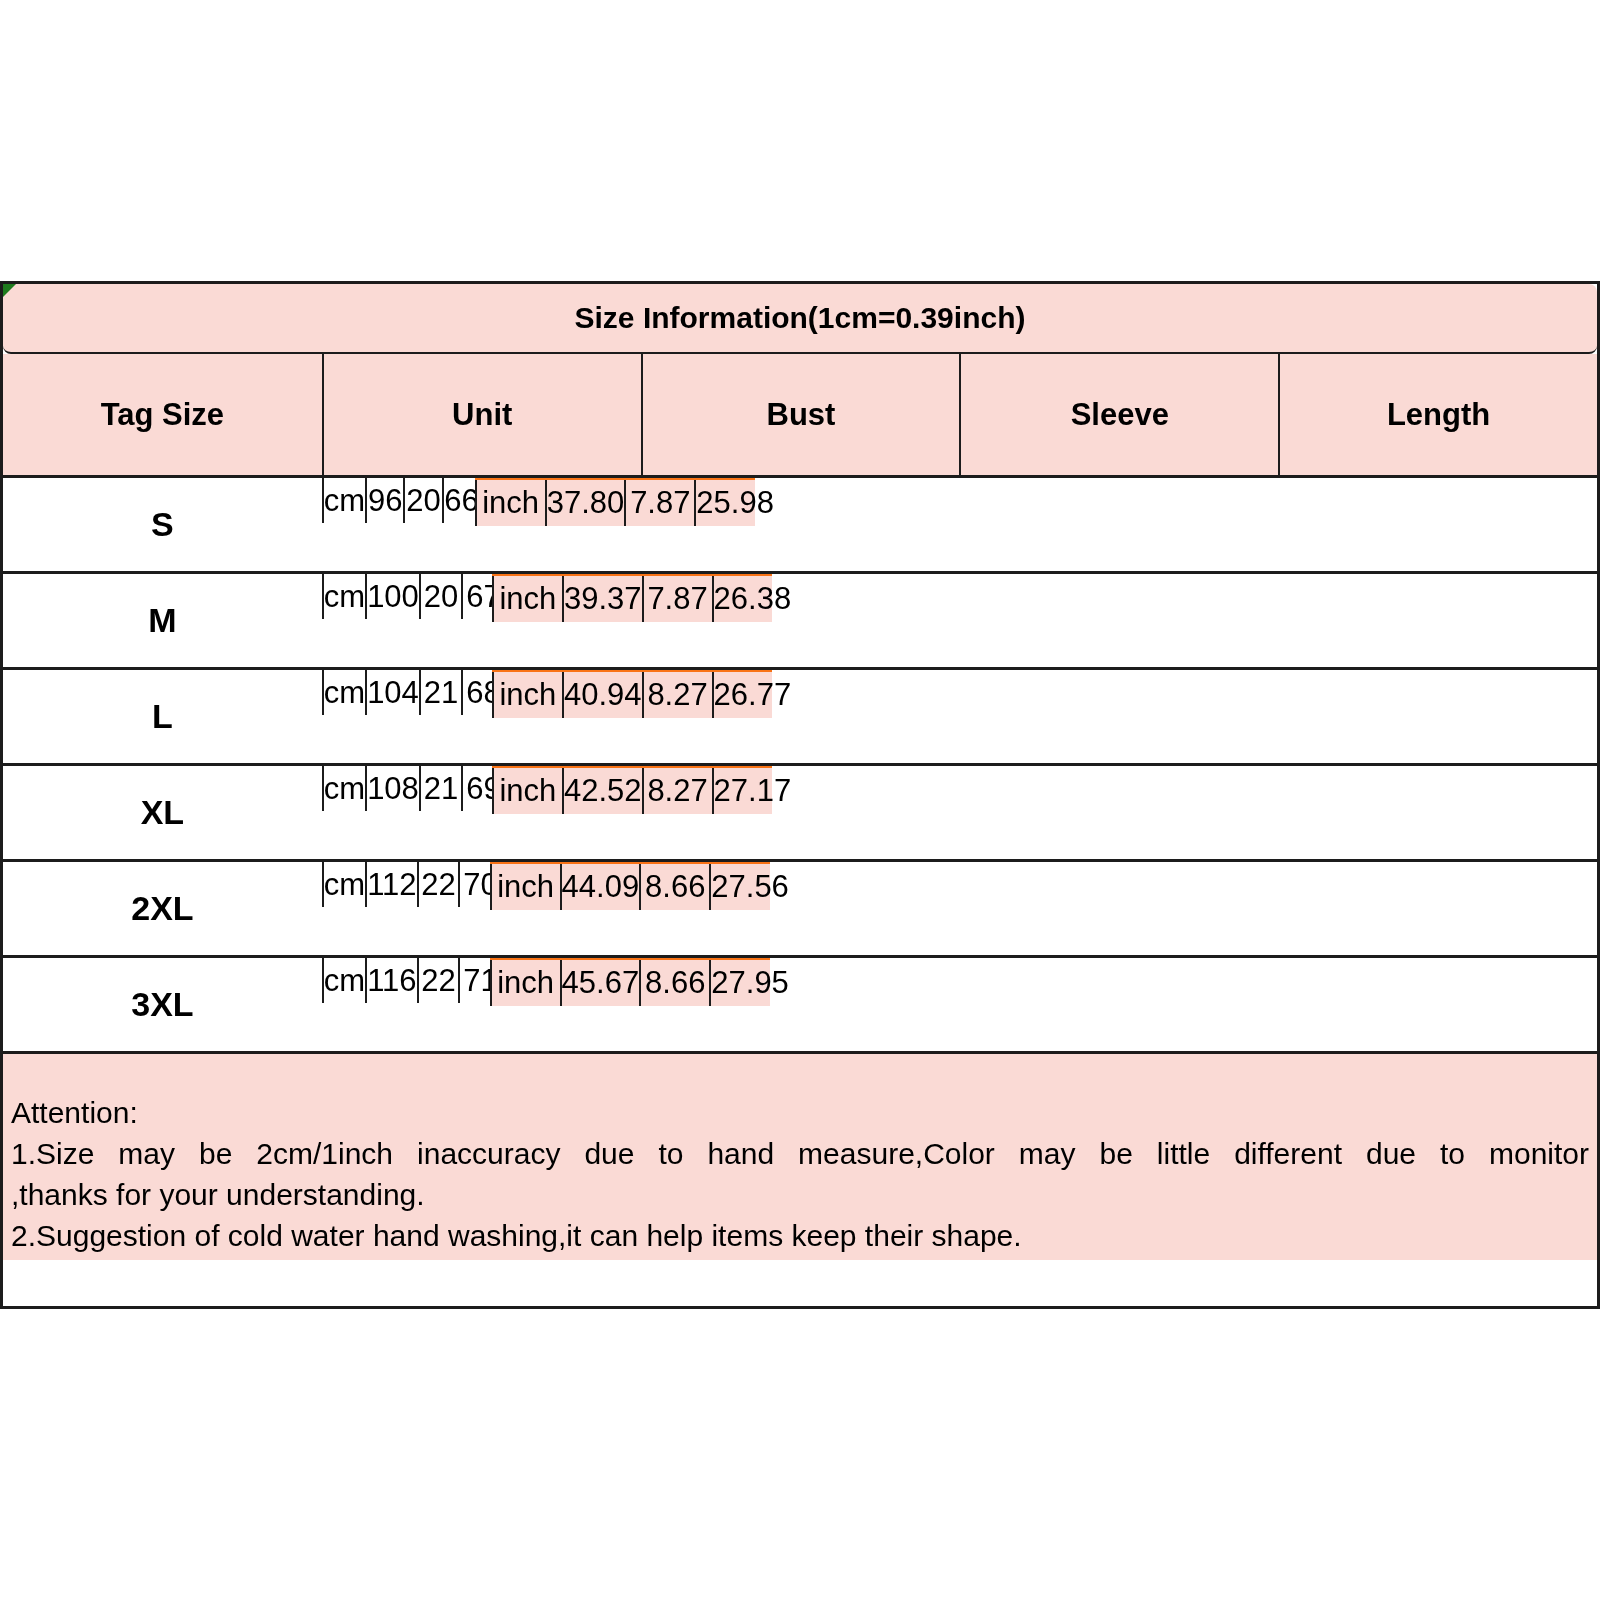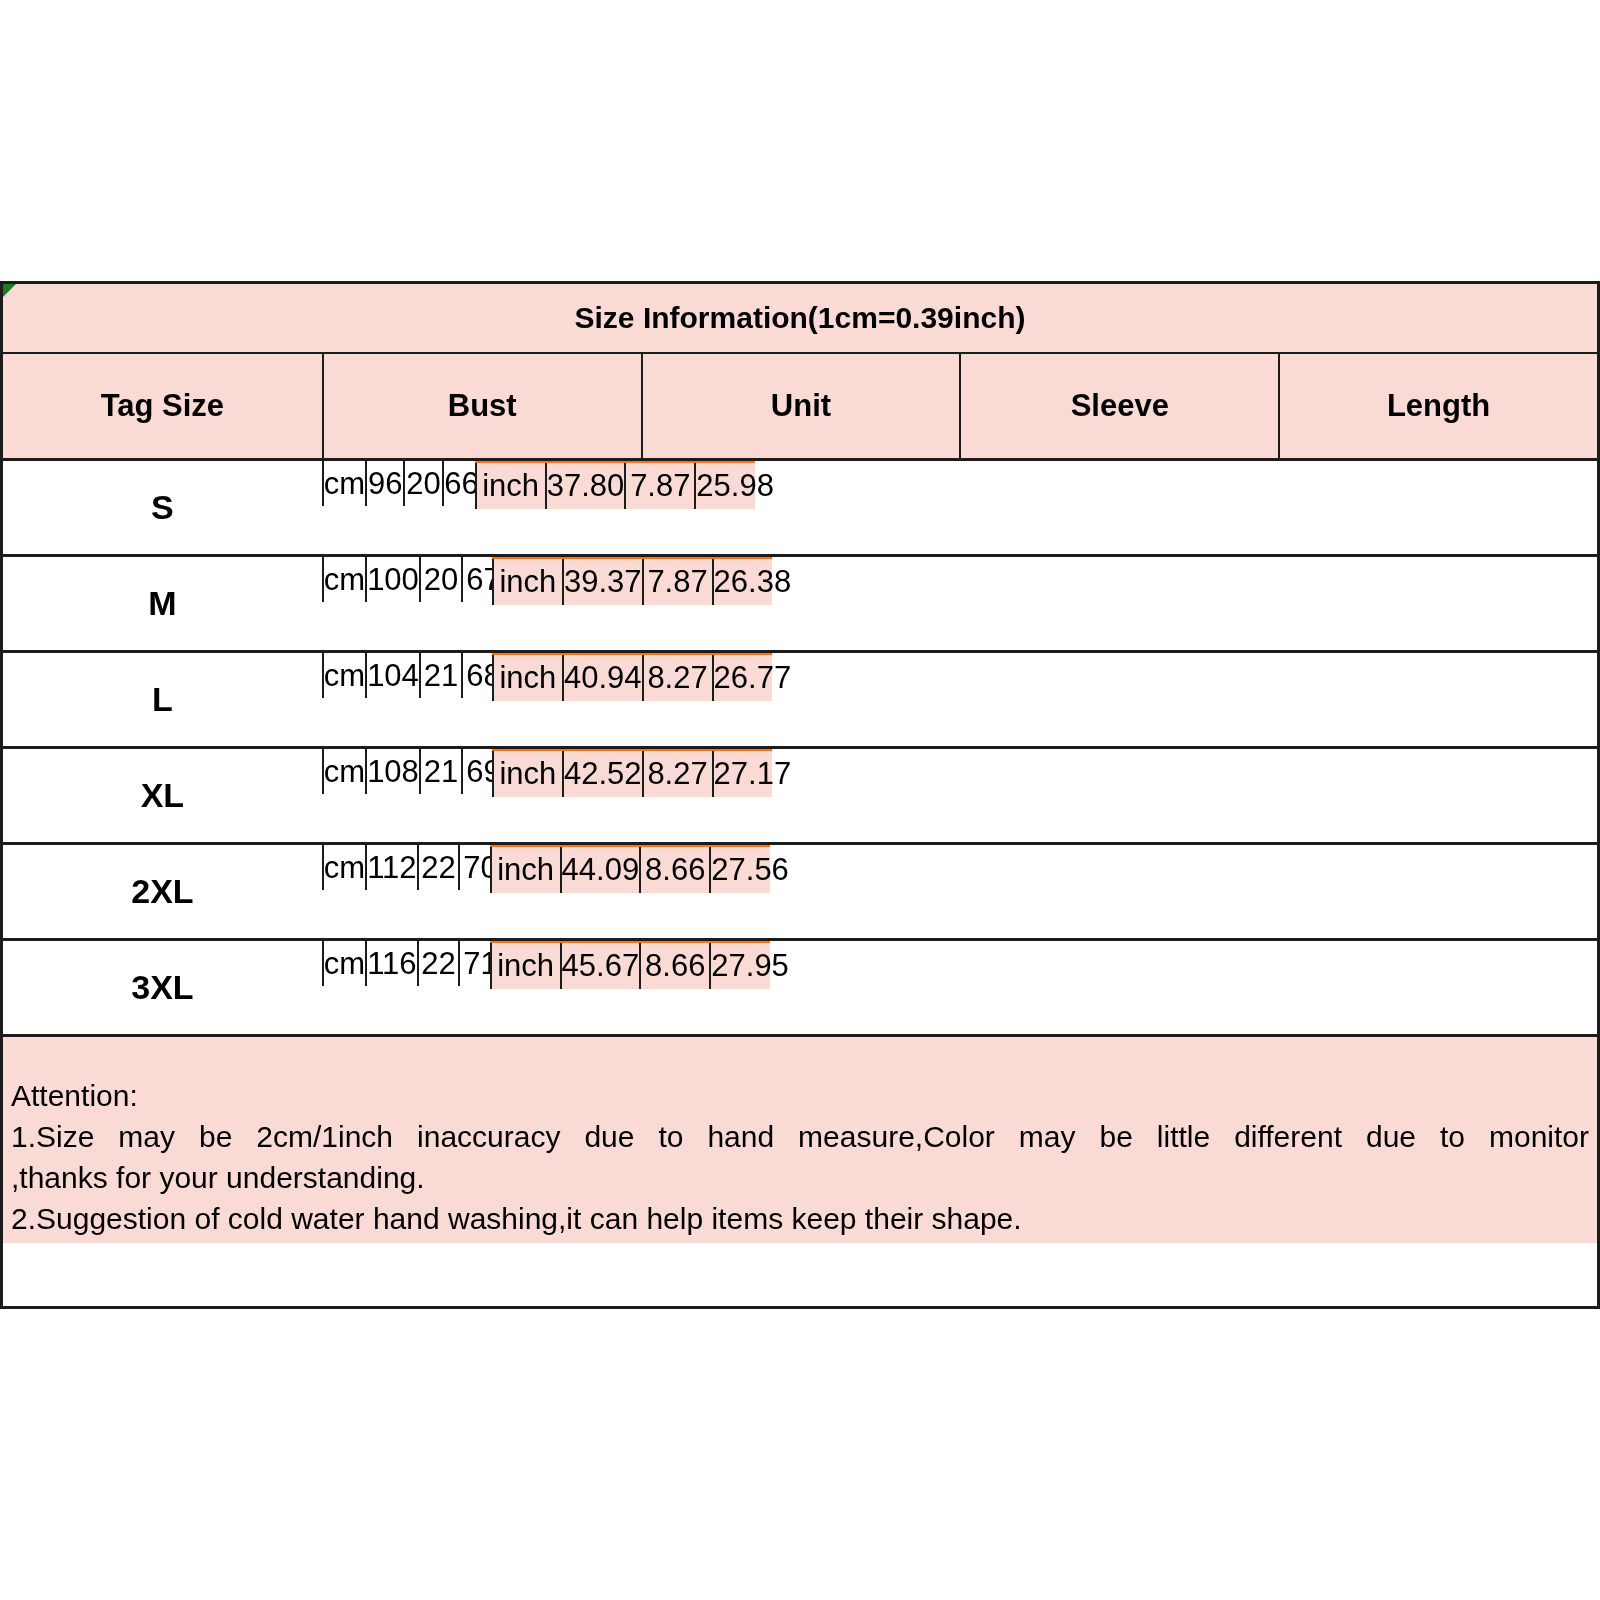--- a/index.html
+++ b/index.html
@@ -7,25 +7,25 @@
   body{font-family:"Liberation Sans","DejaVu Sans",sans-serif;color:#000;}
   .canvas{position:relative;width:1600px;height:1600px;background:#ffffff;overflow:hidden;}
   .sheet{
     position:absolute;left:0;top:281px;width:1600px;height:1028px;
     border:3px solid #1c1c1c;background:#ffffff;
   }
   .corner-triangle{
     position:absolute;left:0;top:0;width:0;height:0;z-index:5;
     border-top:13px solid #1e7b1e;border-right:13px solid transparent;
   }
-  .row{display:flex;align-items:center;justify-content:center;}
+  .row{display:flex;align-items:center;justify-content:center;border-radius:8px;}
   .pinkbg{background:#fadad5;}
   .title{height:70px;border-bottom:2px solid #1c1c1c;font-size:30px;font-weight:bold;}
   .subtitle{height:66px;border-bottom:3px solid #1c1c1c;font-size:30px;}
-  .header{height:104px;display:flex;}
+  .header{height:121px;display:flex;}
   .hcell{
     flex:0 0 20%;display:flex;align-items:center;justify-content:center;
     font-size:31px;font-weight:bold;border-left:2px solid #1c1c1c;
   }
   .hcell:first-child{border-left:none;}
   .block{display:flex;height:96px;border-top:3px solid #1c1c1c;background:#ffffff;}
   .tagcell{
     flex:0 0 20%;display:flex;align-items:center;justify-content:center;
     font-size:34px;font-weight:bold;background:#ffffff;
   }
@@ -44,22 +44,22 @@
 </style>
 </head>
 <body>
 
 <div class="canvas">
   <div class="sheet">
     <div class="corner-triangle"></div>
     <div class="row title pinkbg">Size Information(1cm=0.39inch)</div>
     <div class="header pinkbg" id="header-row">
         <div class="hcell">Tag Size</div>
+        <div class="hcell">Unit</div>
         <div class="hcell">Bust</div>
-        <div class="hcell">Unit</div>
         <div class="hcell">Sleeve</div>
         <div class="hcell">Length</div>
       </div>
     <div id="data-rows">
         <div class="block">
           <div class="tagcell">S</div>
           <div class="subrows">
             <div class="subrow cm">
               <div class="cell">cm</div>
               <div class="cell">96</div>

